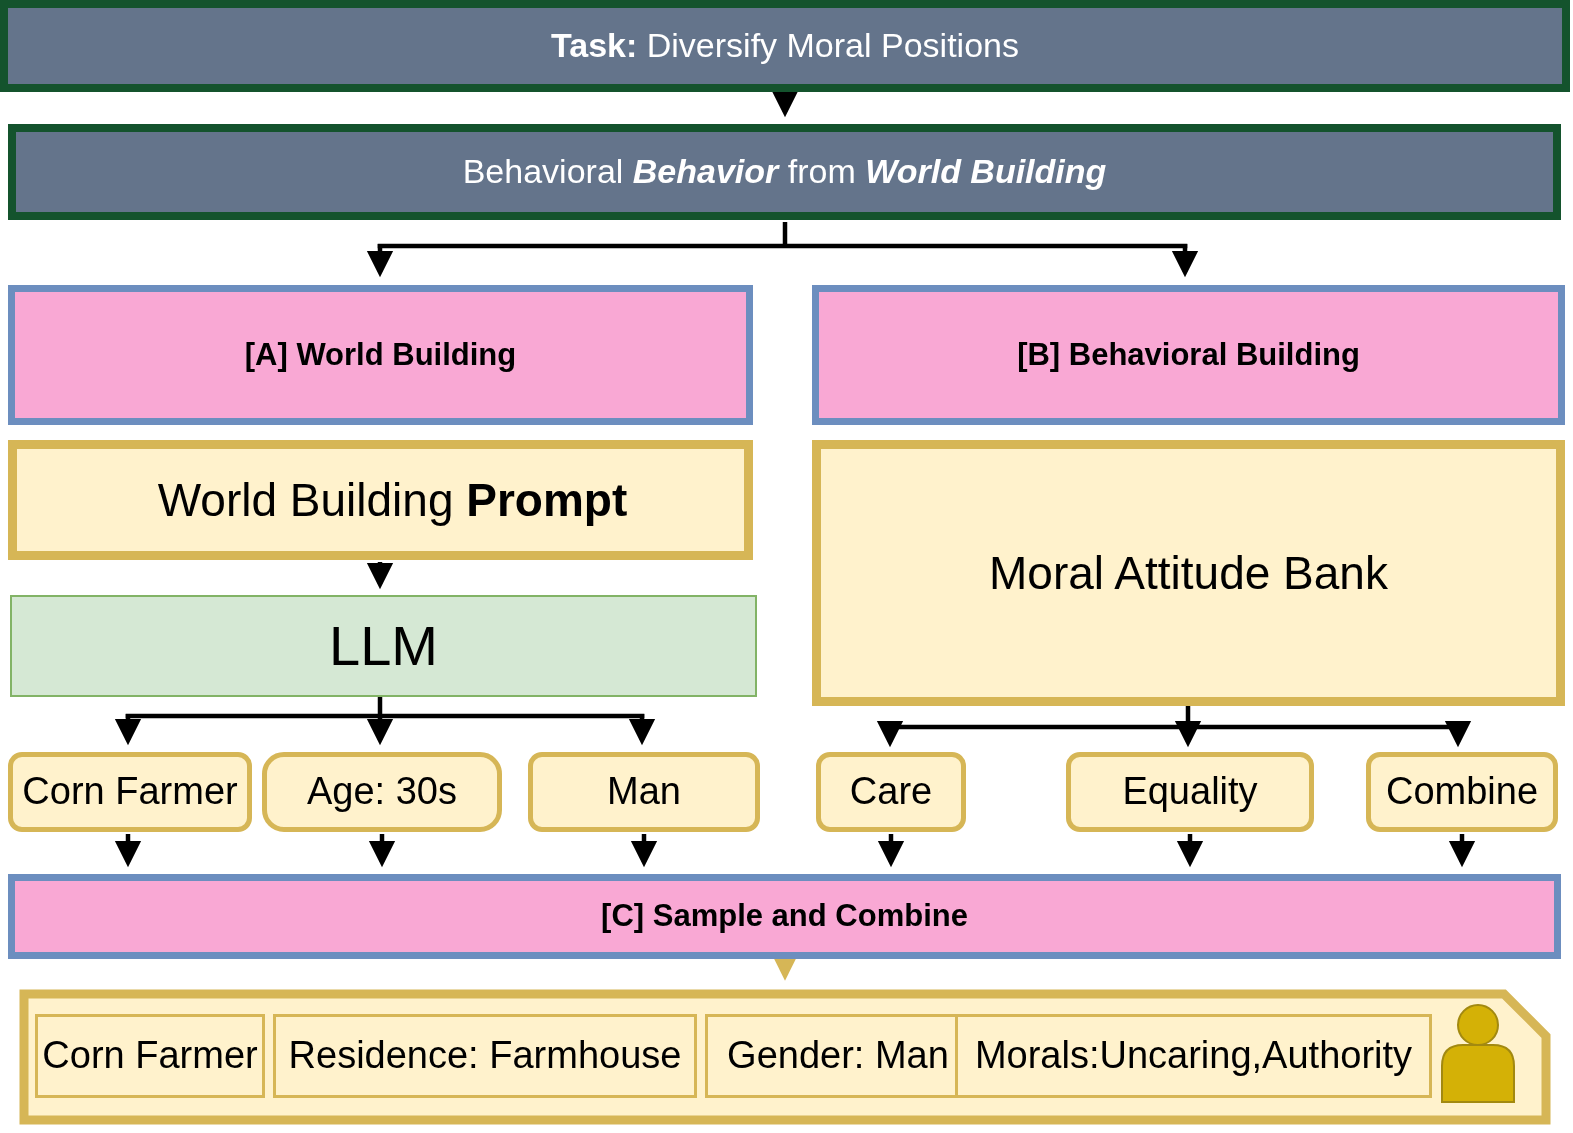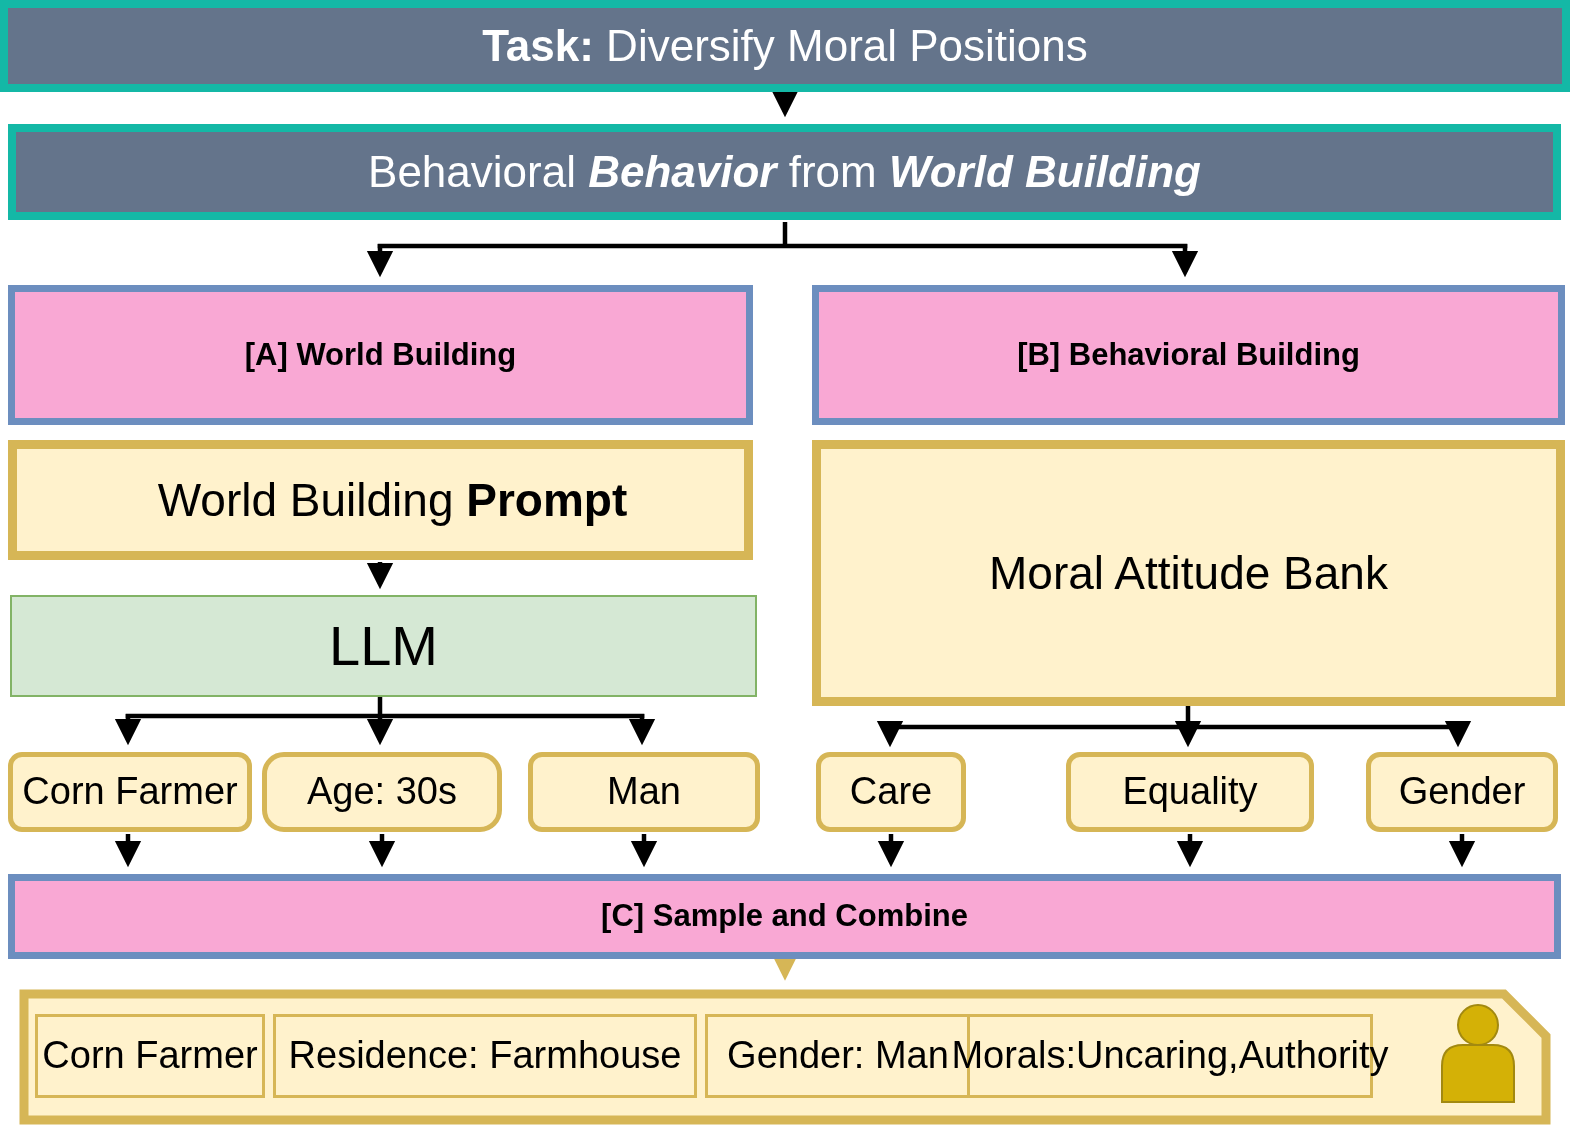--- a/index.html
+++ b/index.html
@@ -1,21 +1,21 @@
 <!DOCTYPE html>
 <html><head>
 <meta charset="utf-8">
 <style>
   html,body{margin:0;padding:0;background:#ffffff;}
   .canvas{
     position:relative;width:1573px;height:1133px;background:#ffffff;
     font-family:"Liberation Sans",sans-serif;color:#000;overflow:hidden;
   }
   .abs{position:absolute;box-sizing:border-box;display:flex;align-items:center;justify-content:center;text-align:center;line-height:1.1;}
-  .dark{background:#64748b;border:8px solid #14b8a6;color:#ffffff;font-size:44px;}
+  .dark{background:#64748b;border:8px solid #14532d;color:#ffffff;font-size:34px;}
   .blue{background:#f9a8d4;border:7px solid #6c8ebf;font-size:31px;font-weight:700;}
   .yellow{background:#fff2cc;border:9px solid #d6b656;font-size:46px;}
   .green{background:#d5e8d4;border:2px solid #82b366;font-size:56px;}
   .pill{background:#fff2cc;border:5px solid #d6b656;border-radius:14px;font-size:38px;}
   .slot{background:#fff2cc;border:3px solid #d6b656;font-size:38px;white-space:nowrap;}
   .b{font-weight:700;}
   .bi{font-weight:700;font-style:italic;}
   svg.layer{position:absolute;left:0;top:0;}
 </style>
 </head>
@@ -113,37 +113,37 @@
     <span>Care</span>
   </div>
 
   <div class="abs pill" style="left:528px;top:752px;width:232px;height:80px;">
     <span>Man</span>
   </div>
   <div class="abs pill" style="left:1066px;top:752px;width:248px;height:80px;">
     <span>Equality</span>
   </div>
   <div class="abs pill" style="left:1366px;top:752px;width:192px;height:80px;">
-    <span>Gender</span>
+    <span>Combine</span>
   </div>
 
   <div class="abs blue" style="left:8px;top:874px;width:1553px;height:85px;">
     <span>[C] Sample and Combine</span>
   </div>
 
   <div class="abs slot" style="left:35px;top:1014px;width:230px;height:84px;">
     <span>Corn Farmer</span>
   </div>
   <div class="abs slot" style="left:273px;top:1014px;width:424px;height:84px;">
     <span>Residence: Farmhouse</span>
   </div>
   <div class="abs slot" style="left:705px;top:1014px;width:266px;height:84px;">
     <span>Gender: Man</span>
   </div>
-  <div class="abs slot" style="left:955px;top:1014px;width:406px;height:84px;margin-left:12px;">
+  <div class="abs slot" style="left:955px;top:1014px;width:477px;height:84px;">
     <span>Morals:Uncaring,Authority</span>
   </div>
 
   <svg class="abs" style="left:1436px;top:1000px;" width="84" height="104" viewBox="0 0 84 104">
     <circle cx="42" cy="25" r="20" fill="#d4b106" stroke="#a28910" stroke-width="2"></circle>
     <path d="M6,102 V66 Q6,45 27,45 H57 Q78,45 78,66 V102 Z" fill="#d4b106" stroke="#a28910" stroke-width="2"></path>
   </svg>
 
 </div>
 

